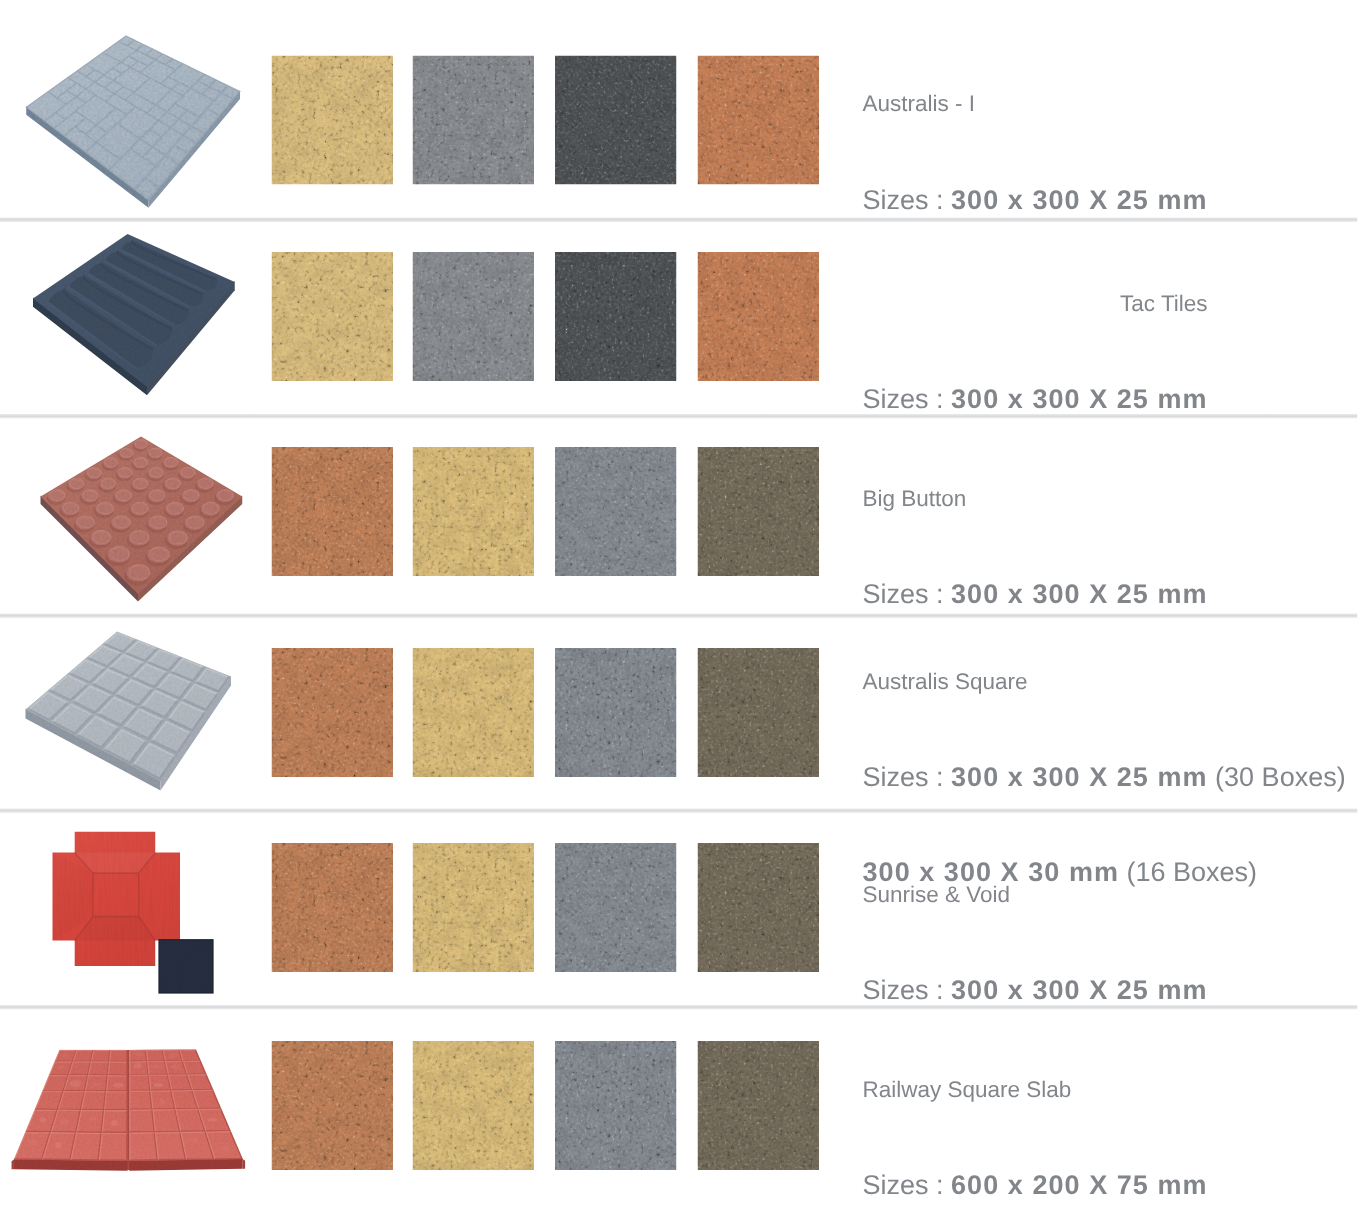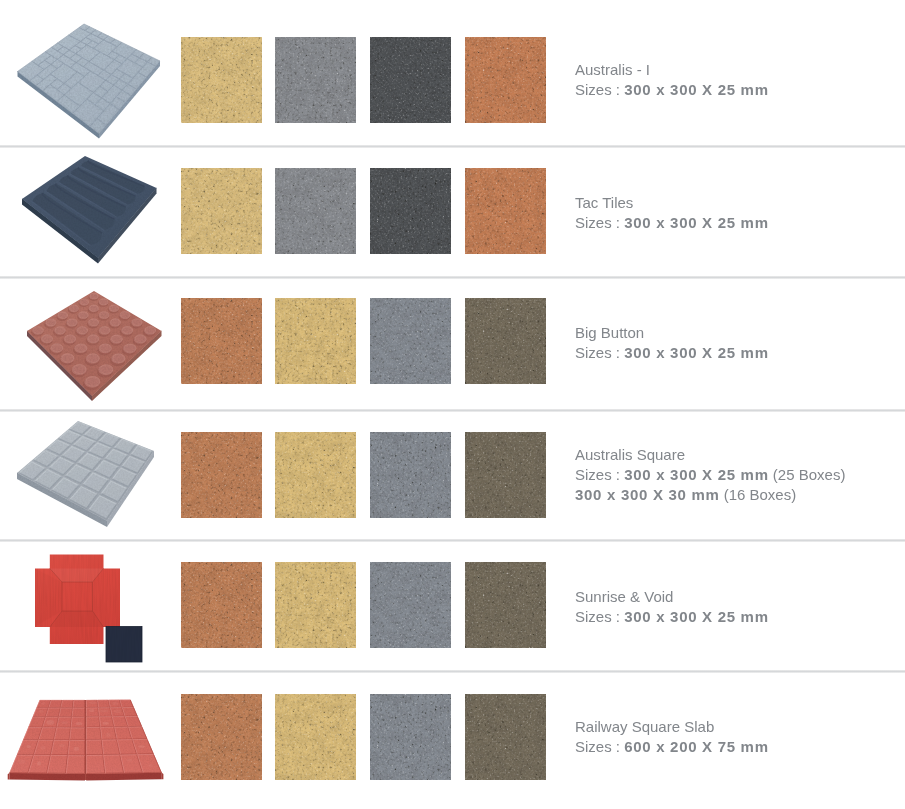--- a/index.html
+++ b/index.html
@@ -9,21 +9,21 @@
   .catalog{position:relative;width:905px;height:809px;background:#ffffff;}
   .fx{position:absolute;width:0;height:0;overflow:hidden;}
   .row{position:absolute;left:0;width:905px;}
   .divider{position:absolute;left:0;width:905px;height:3px;background:linear-gradient(to bottom,#ececec,#d6d8da,#f2f2f2);}
   .prod-img{position:absolute;left:0;}
   .prod-img svg{display:block;}
   .swatch{position:absolute;}
   .swatch svg{display:block;}
   .info{position:absolute;}
   .title{font-size:15px;font-weight:normal;color:#82868b;line-height:20px;white-space:nowrap;}
-  .sizes{font-size:15px;font-weight:400;color:#82868b;line-height:20px;white-space:nowrap;}
+  .sizes{font-size:18px;font-weight:400;color:#82868b;line-height:20px;white-space:nowrap;margin-top:43px;}
   .sizes b{font-weight:bold;letter-spacing:0.7px;}
 </style>
 </head>
 <body>
 
 <svg class="fx" width="0" height="0" aria-hidden="true" focusable="false">
 <defs>
 <filter id="gx0" x="0" y="0" width="100%" height="100%" color-interpolation-filters="sRGB">
         <feTurbulence type="fractalNoise" baseFrequency="0.10" numOctaves="3" seed="3" result="m"></feTurbulence>
         <feColorMatrix in="m" type="luminanceToAlpha" result="ma"></feColorMatrix>
@@ -348,21 +348,21 @@
       <div class="swatch" style="left:370px;top:22px;width:81px;height:86px;">
         <svg width="81" height="86" viewBox="0 0 81 86" xmlns="http://www.w3.org/2000/svg">
           <rect width="81" height="86" filter="url(#gx6)" fill="#4d5053"></rect>
         </svg>
       </div>
       <div class="swatch" style="left:465px;top:22px;width:81px;height:86px;">
         <svg width="81" height="86" viewBox="0 0 81 86" xmlns="http://www.w3.org/2000/svg">
           <rect width="81" height="86" filter="url(#gx7)" fill="#c67d53"></rect>
         </svg>
       </div>
-      <div class="info" style="left:575px;top:47px;">
+      <div class="info" style="left:575px;top:47px;text-align:right;">
         <div class="title">Tac Tiles</div>
         <div class="sizes"><span>Sizes : </span><b>300 x 300 X 25 mm</b><span></span></div>
       </div>
     </div>
 <div class="divider" style="top:276px;"></div>
 <div class="row" style="top:277px;">
       <div class="prod-img" style="top:0px;left:0px;">
         <svg width="170" height="132" viewBox="0 0 170 132" xmlns="http://www.w3.org/2000/svg">
           <defs>
             <linearGradient id="bbG" x1="0.1" y1="0" x2="0.75" y2="1">
@@ -641,21 +641,21 @@
           <rect width="81" height="86" filter="url(#gx6)" fill="#848a92"></rect>
         </svg>
       </div>
       <div class="swatch" style="left:465px;top:22px;width:81px;height:86px;">
         <svg width="81" height="86" viewBox="0 0 81 86" xmlns="http://www.w3.org/2000/svg">
           <rect width="81" height="86" filter="url(#gx7)" fill="#736a59"></rect>
         </svg>
       </div>
       <div class="info" style="left:575px;top:35px;">
         <div class="title">Australis Square</div>
-        <div class="sizes"><span>Sizes : </span><b>300 x 300 X 25 mm</b><span> (25 Boxes)</span></div>
+        <div class="sizes"><span>Sizes : </span><b>300 x 300 X 25 mm</b><span> (30 Boxes)</span></div>
         <div class="sizes"><b>300 x 300 X 30 mm</b><span> (16 Boxes)</span></div>
       </div>
     </div>
 <div class="divider" style="top:539px;"></div>
 <div class="row" style="top:540px;">
       <div class="prod-img" style="top:0px;left:0px;">
         <svg width="170" height="130" viewBox="0 0 170 130" xmlns="http://www.w3.org/2000/svg">
           <defs>
             <linearGradient id="srG" x1="0" y1="0" x2="0.5" y2="1">
               <stop offset="0" stop-color="#dd4f45"></stop>

